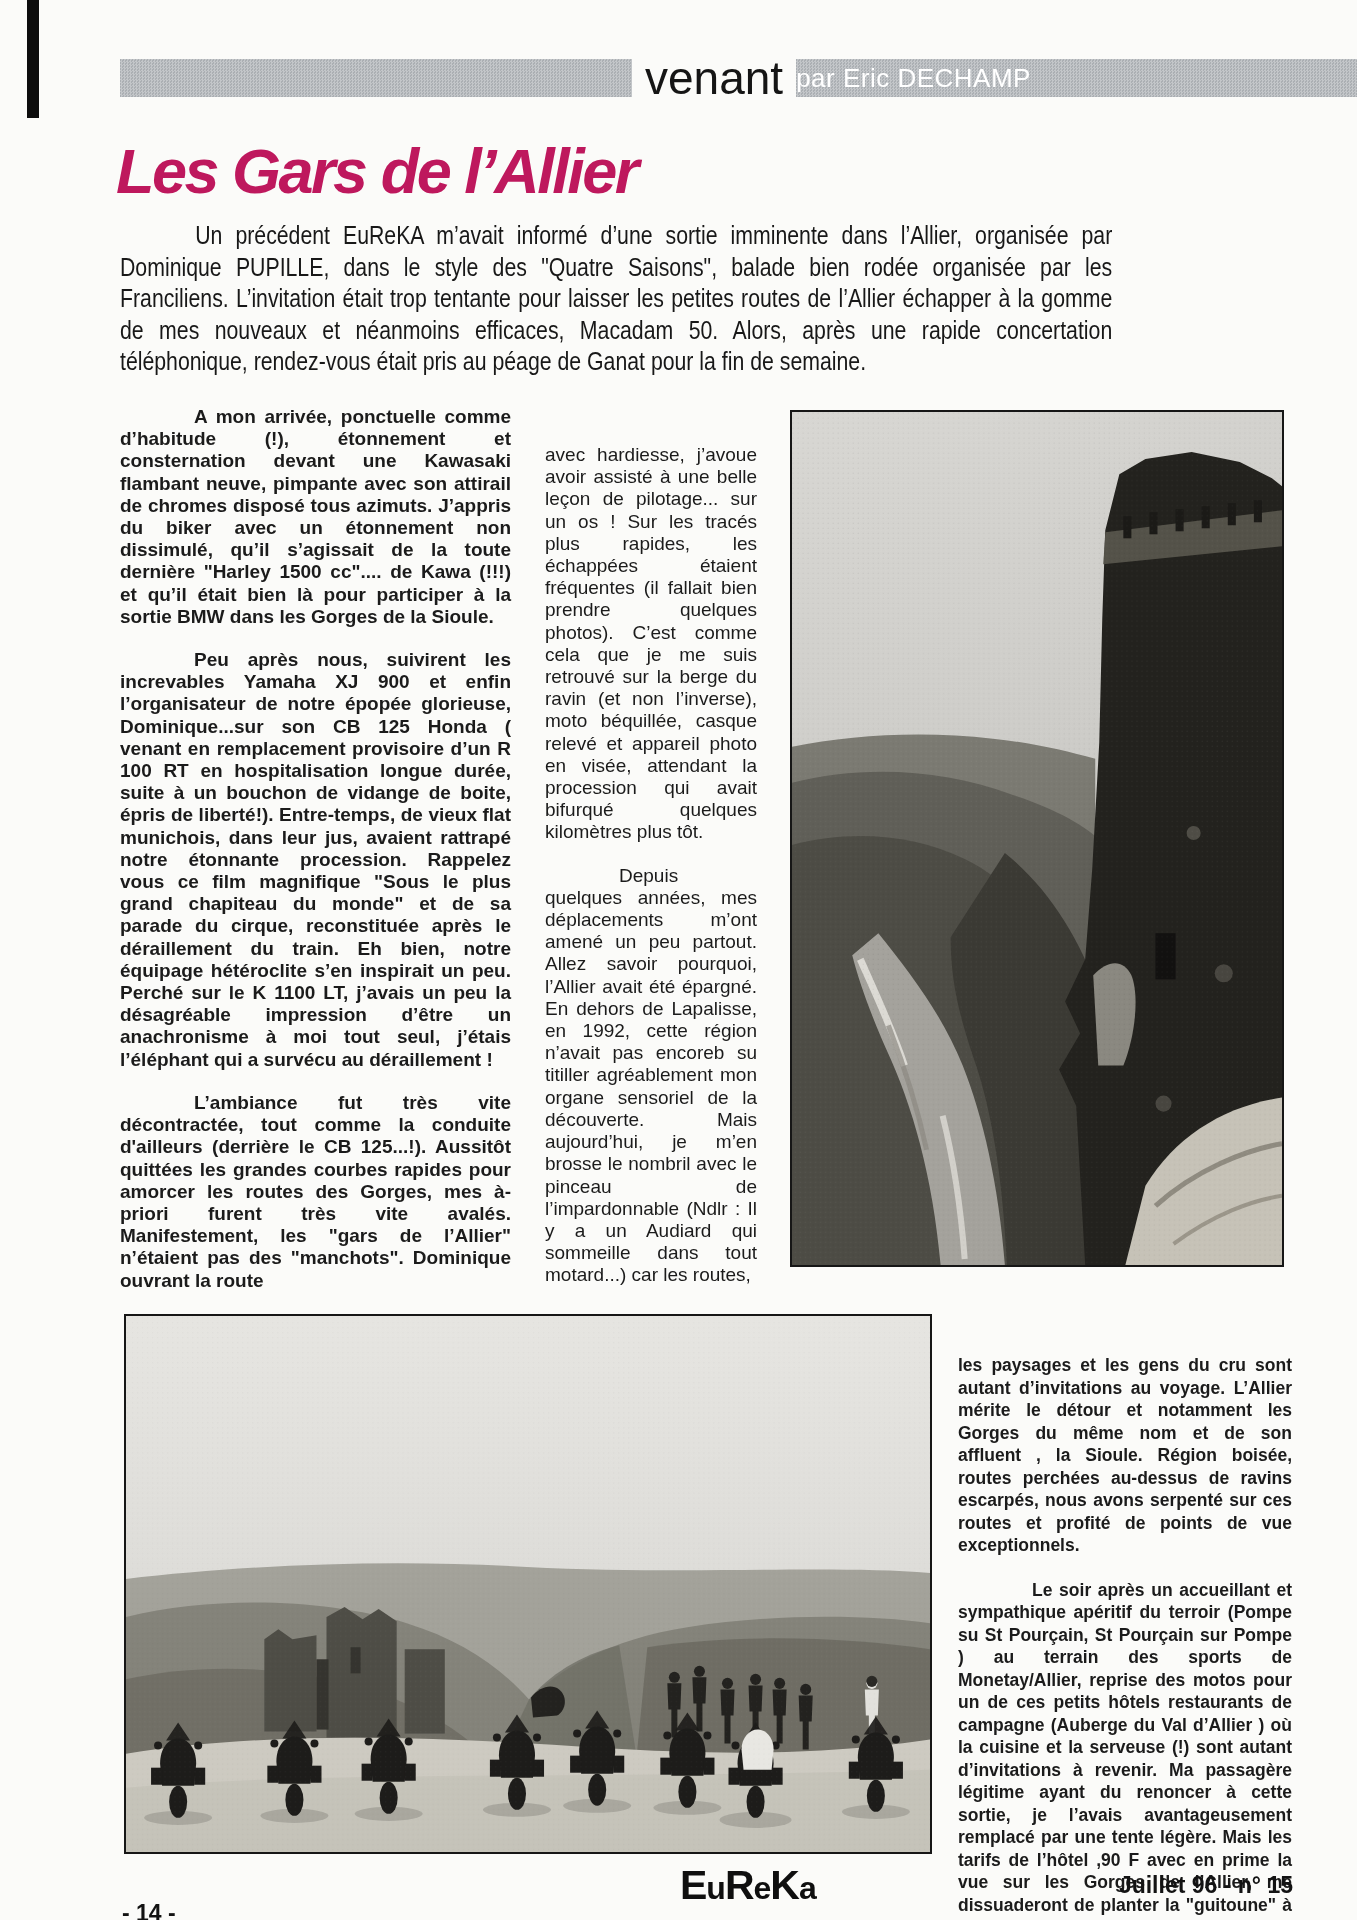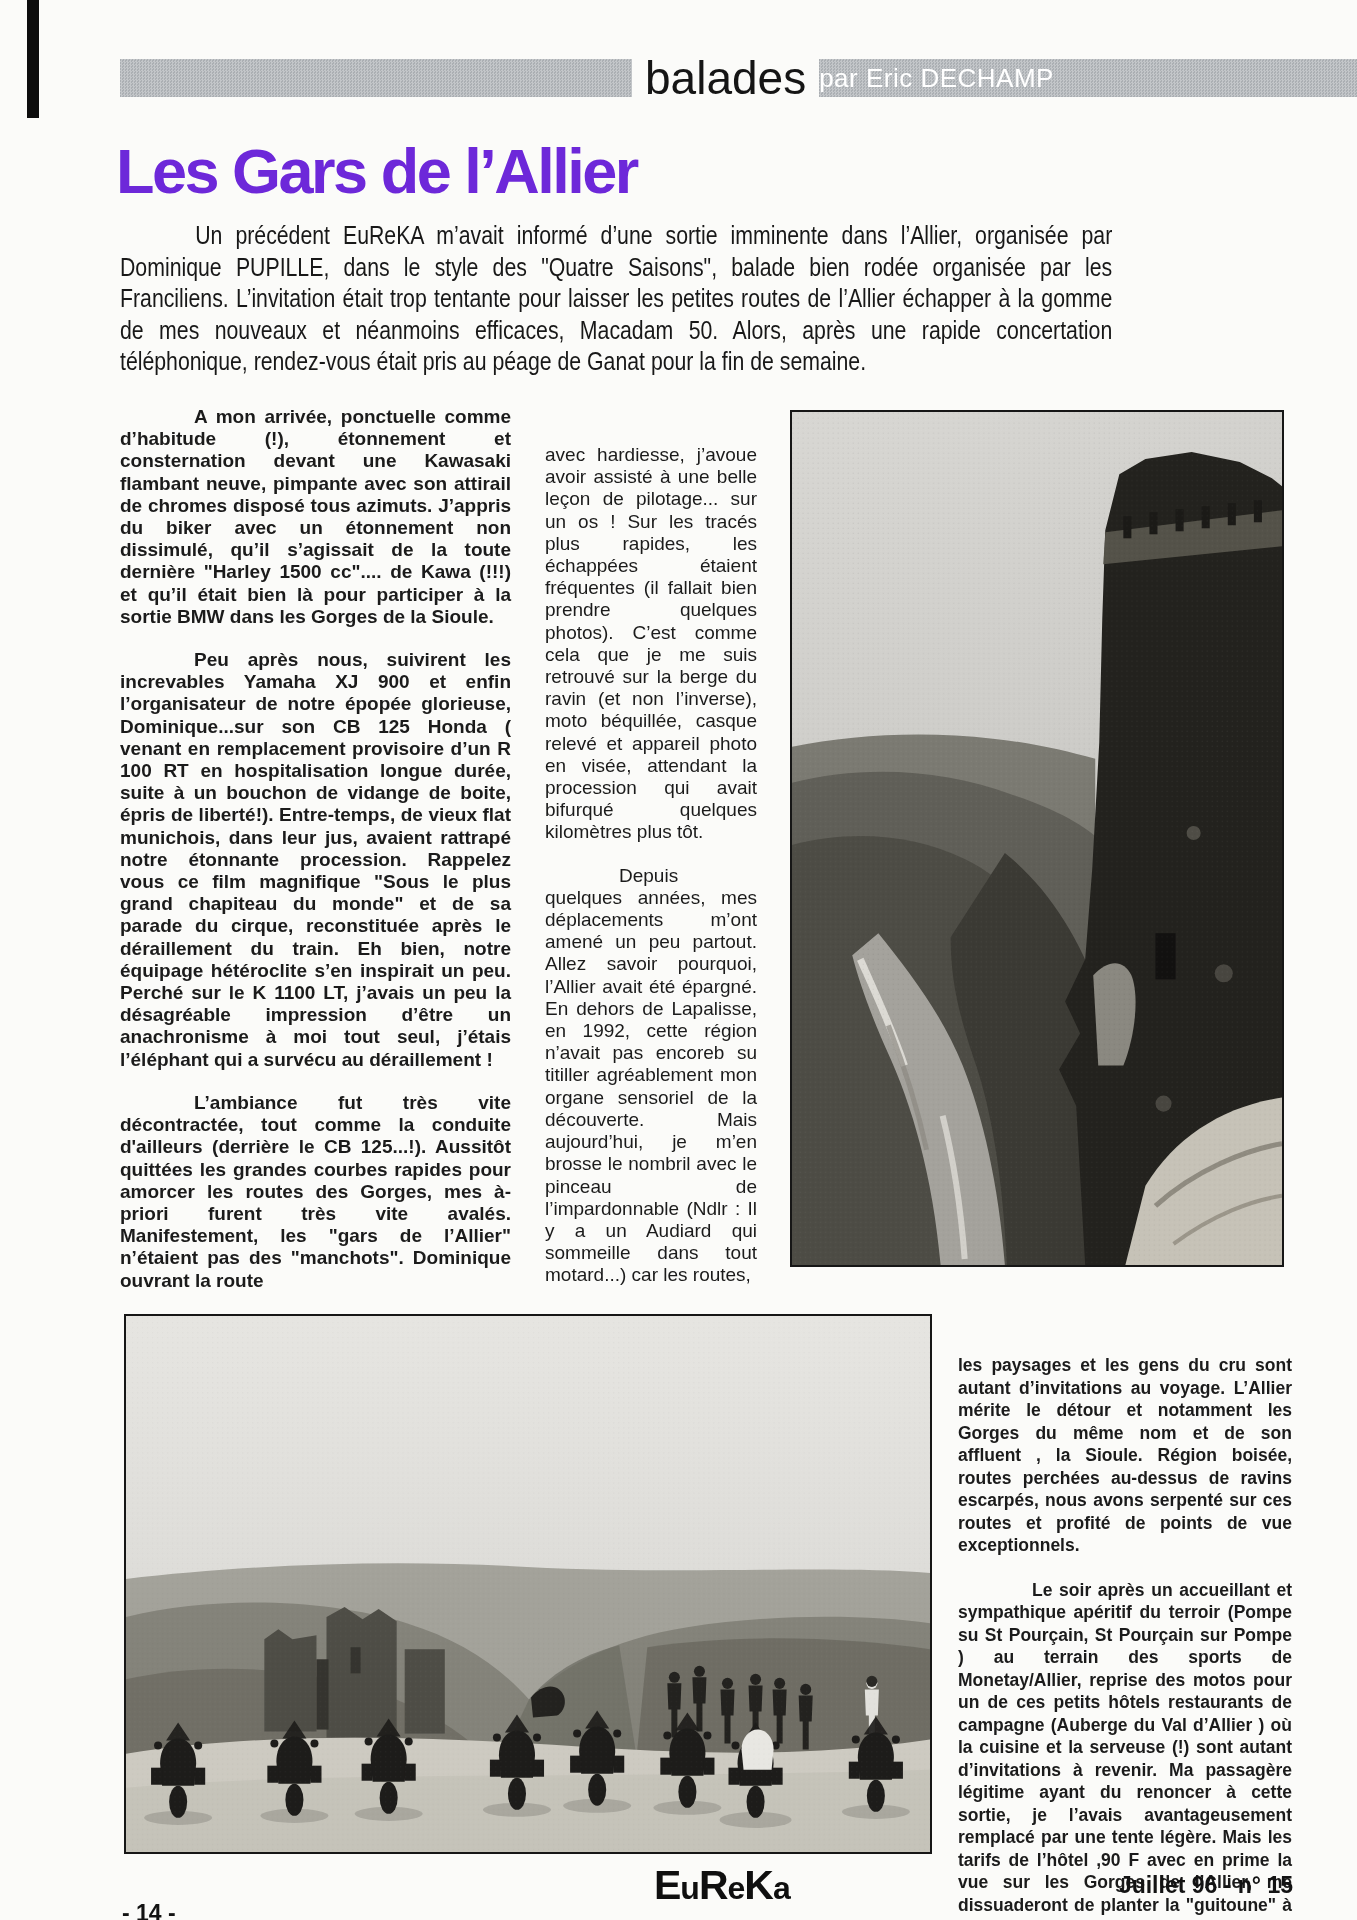--- a/index.html
+++ b/index.html
@@ -10,55 +10,55 @@
 
   
   .topbar{position:absolute;left:120px;right:0;top:56px;height:44px;display:flex;align-items:center;}
   .bar{height:38px;background:repeating-conic-gradient(#c3c6c9 0% 25%, #abafb3 0% 50%) 0 0/3px 3px;}
   .bar-left{width:512px;}
   .section-title{font-size:46px;line-height:44px;color:#151515;padding:0 13px;white-space:nowrap;}
   .bar-right{flex:1;display:flex;align-items:center;justify-content:flex-start;padding-right:22px;}
   .byline{color:#ffffff;font-size:26px;letter-spacing:0.5px;white-space:nowrap;}
 
   .article-title{position:absolute;left:116px;top:138px;margin:0;font-size:63px;line-height:66px;
-        font-weight:700;letter-spacing:-2.5px;color:#6d28d9;white-space:nowrap;}
+        font-weight:700;letter-spacing:-2.5px;color:#be185d;white-space:nowrap;font-style:italic;}
 
   .intro{position:absolute;left:120px;top:220px;width:1213px;margin:0;
         transform:scaleX(0.818);transform-origin:0 0;
         font-size:26px;line-height:31.5px;text-align:justify;text-indent:92px;color:#181818;}
 
   .col{position:absolute;text-align:justify;color:#1b1b1b;}
   .col p{margin:0 0 21px 0;text-indent:74px;}
   .col p.no-indent{text-indent:0;margin-top:38px;}
   .col-left{left:120px;top:406px;width:391px;font-size:19px;line-height:22.2px;font-weight:bold;}
   .col-mid{left:545px;top:406px;width:212px;font-size:19px;line-height:22.2px;}
   .col-right{left:958px;top:1316px;width:334px;font-size:17.5px;line-height:22.5px;font-weight:bold;}
   .col-right p{margin-bottom:22px;}
 
   figure.photo{margin:0;position:absolute;border:2px solid #161616;background:#cfcecb;overflow:hidden;}
   .photo-gorge{left:790px;top:410px;width:494px;height:857px;}
   .photo-group{left:124px;top:1314px;width:808px;height:540px;}
   figure.photo svg{display:block;width:100%;height:100%;}
 
   .pageno{position:absolute;left:122px;top:1872px;font-size:23px;font-weight:700;color:#131313;margin-top:28px;}
   .issue{position:absolute;right:64px;top:1872px;font-size:23px;font-weight:700;color:#131313;}
-  .logo{position:absolute;left:654px;top:1862px;color:#0f0f0f;letter-spacing:-1px;white-space:nowrap;}
+  .logo{position:absolute;left:680px;top:1862px;color:#0f0f0f;letter-spacing:-1px;white-space:nowrap;}
   .logo .big{font-size:41px;font-weight:800;}
   .logo .small{font-size:32px;font-weight:700;}
 </style>
 </head>
 <body>
 
 <div class="page">
 
   <div class="scan-mark"></div>
 
   <header class="topbar">
     <div class="bar bar-left"></div>
-    <div class="section-title">balades</div>
+    <div class="section-title">venant</div>
     <div class="bar bar-right">
       <span class="byline">par Eric DECHAMP</span>
     </div>
   </header>
 
   <h1 class="article-title">Les Gars de l’Allier</h1>
 
   <p class="intro">Un précédent EuReKA m’avait informé d’une sortie imminente dans l’Allier, organisée par Dominique PUPILLE, dans le style des "Quatre Saisons", balade bien rodée organisée par les Franciliens. L’invitation était trop tentante pour laisser les petites routes de l’Allier échapper à la gomme de mes nouveaux et néanmoins efficaces, Macadam 50. Alors, après une rapide concertation téléphonique, rendez-vous était pris au péage de Ganat pour la fin de semaine.</p>
 
   <div class="col col-left">

